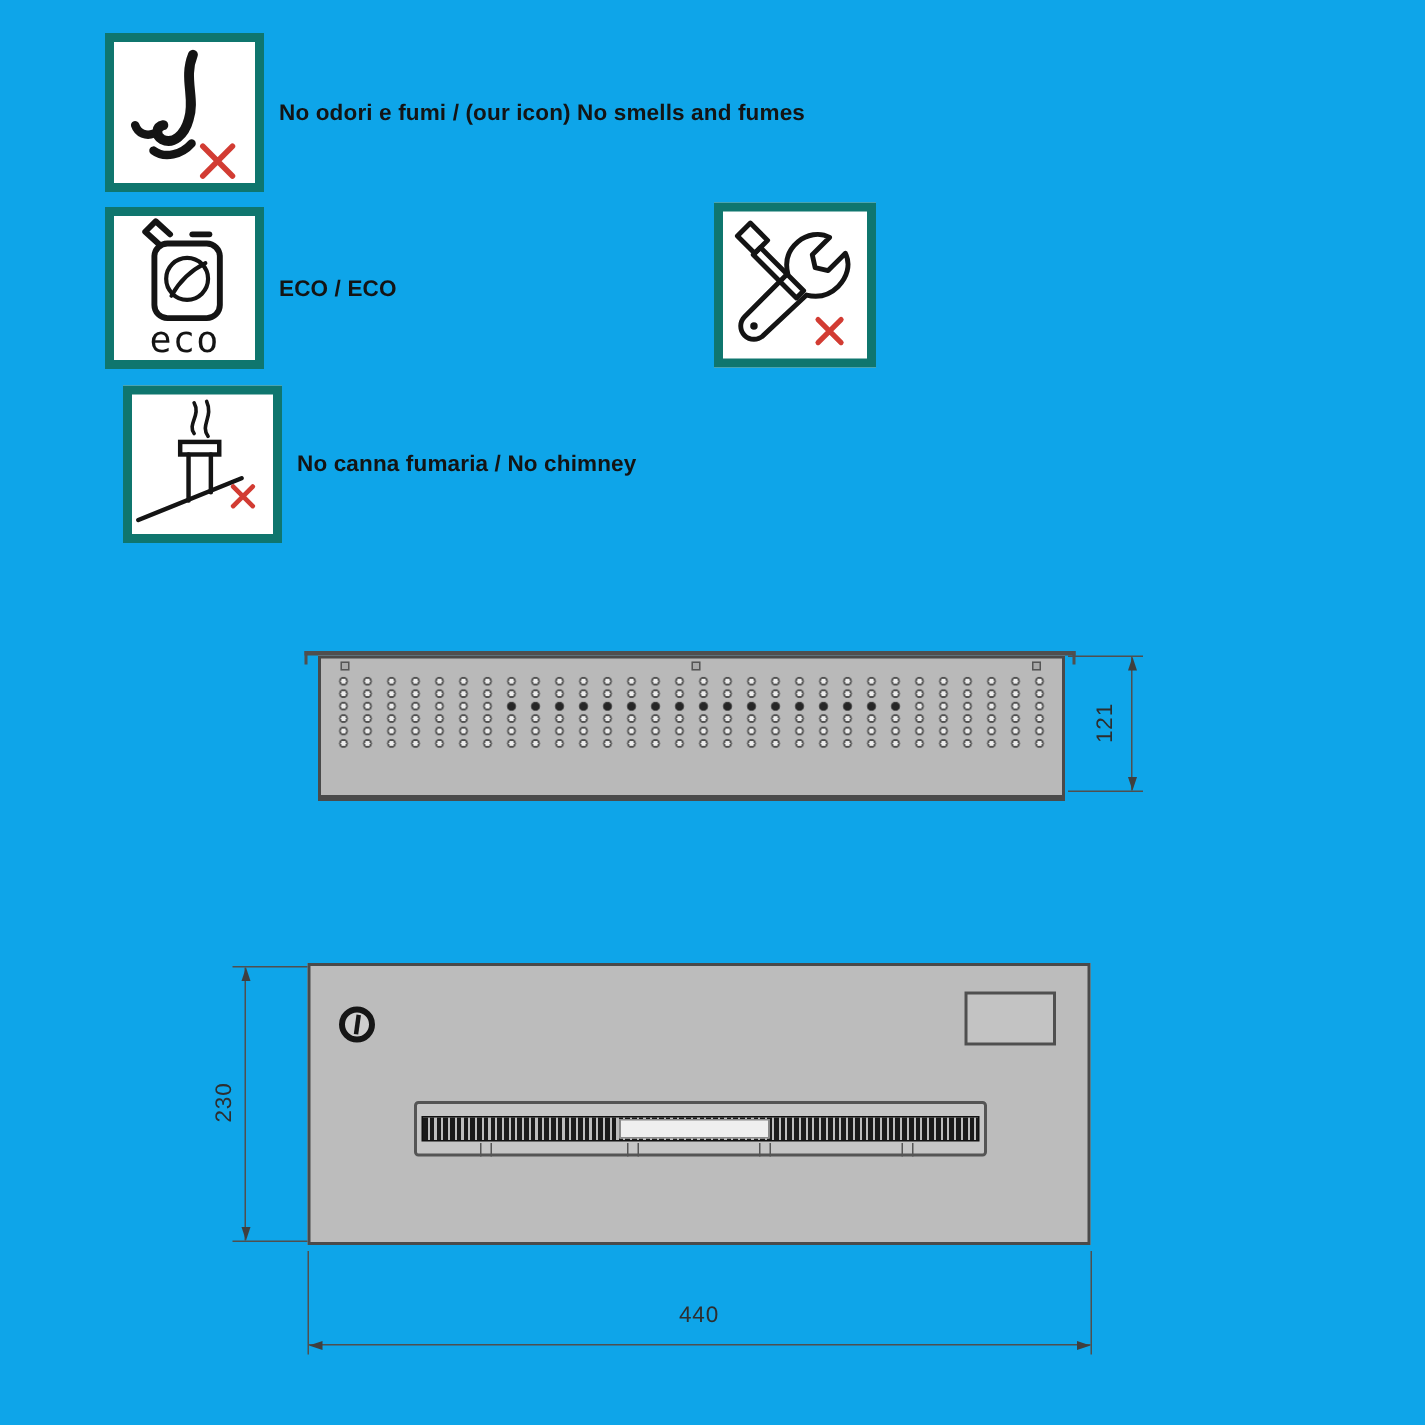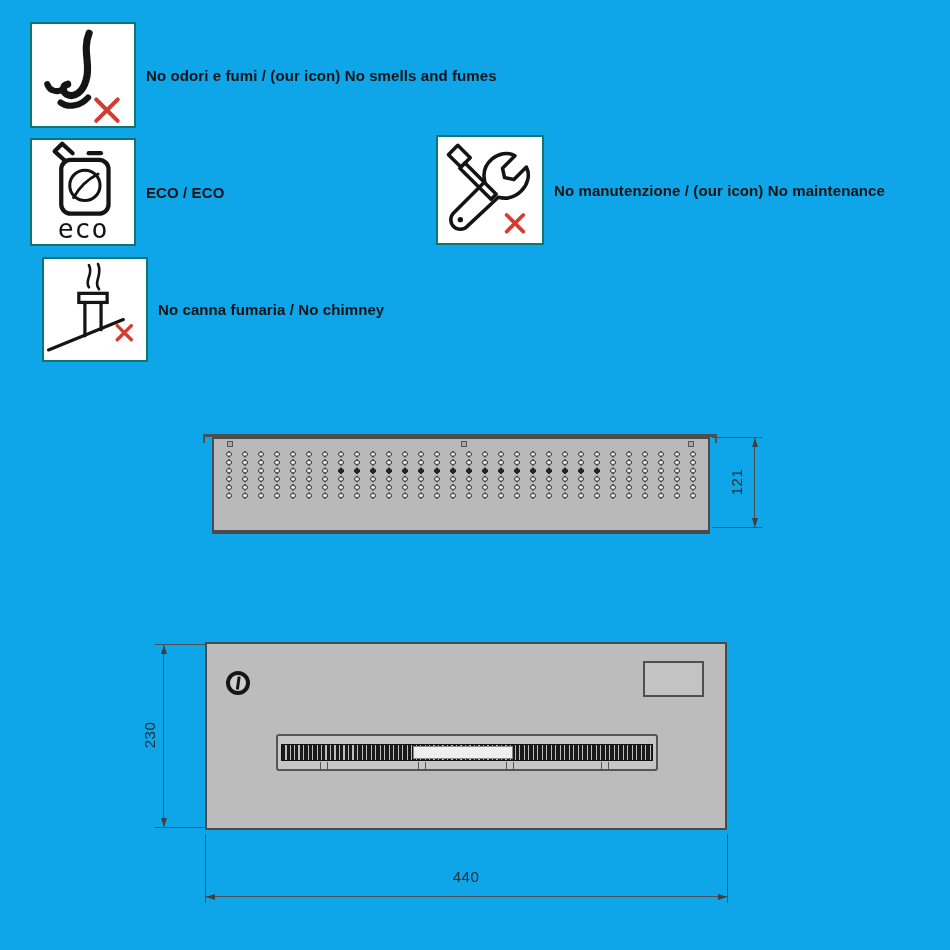--- a/index.html
+++ b/index.html
@@ -1,22 +1,22 @@
 <!DOCTYPE html>
 <html><head>
 <meta charset="utf-8">
 <style>
   html,body{margin:0;padding:0;background:#ffffff;}
   .page{position:relative;width:950px;height:950px;background:#0ea5e9;overflow:hidden;
         font-family:"Liberation Sans", sans-serif;}
 
   
   .feature{position:absolute;display:flex;align-items:center;gap:10px;}
-  .fbox{border:2px solid #0f766e;background:#fff;box-sizing:border-box;
-        display:flex;align-items:center;justify-content:center;flex-shrink:0;}
+  .fbox{border:6px solid #0f766e;background:#fff;box-sizing:border-box;
+        display:flex;align-items:center;justify-content:center;flex-shrink:0;margin-left:40px;}
   .fbox svg{width:100%;height:100%;}
   .flabel{font-weight:bold;font-size:15px;color:#141414;white-space:nowrap;letter-spacing:.1px;}
   .tbody{position:absolute;background:#b9b9b9;border:2px solid #4a4a4a;box-sizing:border-box;}
   .dline{position:absolute;background:#4f4f4f;}
   .dim-text{position:absolute;font-size:15px;color:#2e2e2e;letter-spacing:.5px;text-align:center;}
   .rot{transform:rotate(-90deg);}
   .arr{position:absolute;width:0;height:0;}
   .arr-up{border-left:3px solid transparent;border-right:3px solid transparent;border-bottom:9px solid #3f3f3f;}
   .arr-down{border-left:3px solid transparent;border-right:3px solid transparent;border-top:9px solid #3f3f3f;}
   .arr-left{border-top:3px solid transparent;border-bottom:3px solid transparent;border-right:9px solid #3f3f3f;}
@@ -97,21 +97,20 @@
       <svg viewBox="0 0 100 100">
         <g fill="none" stroke="#141414" stroke-linecap="round" stroke-linejoin="round" stroke-width="3.4">
           <path d="M 10 16 L 19 7 L 31 19 L 22 28 Z"></path>
           <path d="M 26 24 L 56 54 L 51 59 L 21 29 Z"></path>
           <path d="M 28 85 a 9 9 0 1 1 -13 -13 l 30 -30 c -2 -8 0 -16 7 -22 c 6 -5 15 -7 22 -3 L 62 29 l 2 9 l 9 2 l 12 -12 c 4 8 1 17 -5 23 c -6 6 -14 8 -22 6 Z"></path>
         </g>
         <circle cx="21.5" cy="78.5" r="2.6" fill="#141414"></circle>
         <path d="M 66 74 L 82 90 M 82 74 L 66 90" stroke="#d23c33" stroke-width="3.6" fill="none" stroke-linecap="round"></path>
       </svg>
     </div>
-    <div class="flabel">No manutenzione / (our icon) No maintenance</div>
   </div>
 
 
   <div>
     <div class="dline" style="left:203px;top:434px;width:514px;height:3px;"></div>
     <div class="dline" style="left:203px;top:434px;width:2px;height:9px;"></div>
     <div class="dline" style="left:715px;top:434px;width:2px;height:9px;"></div>
 
     <div class="tbody" style="left:212px;top:437px;width:498px;height:97px;border-bottom-width:4px;"></div>
 

